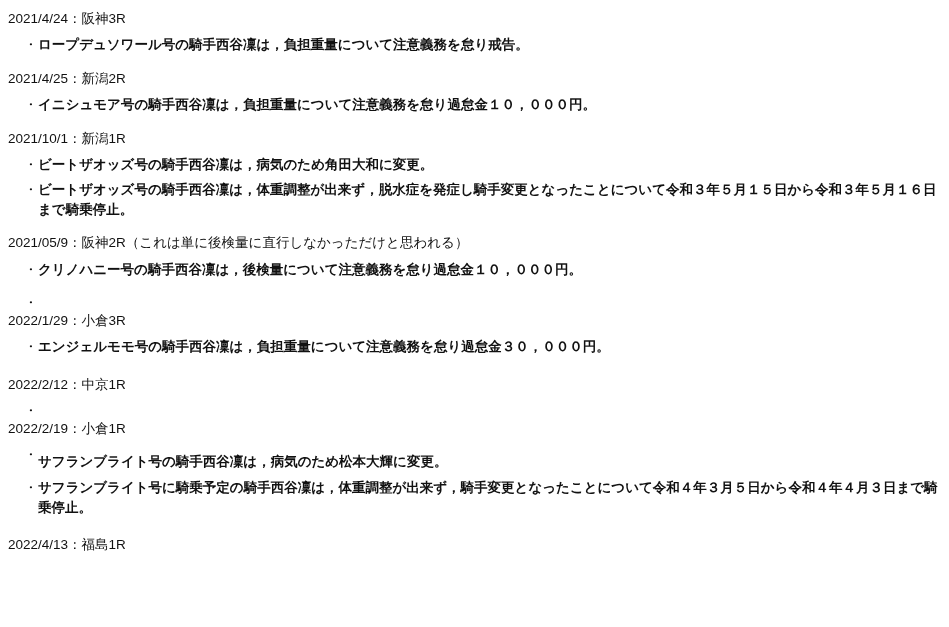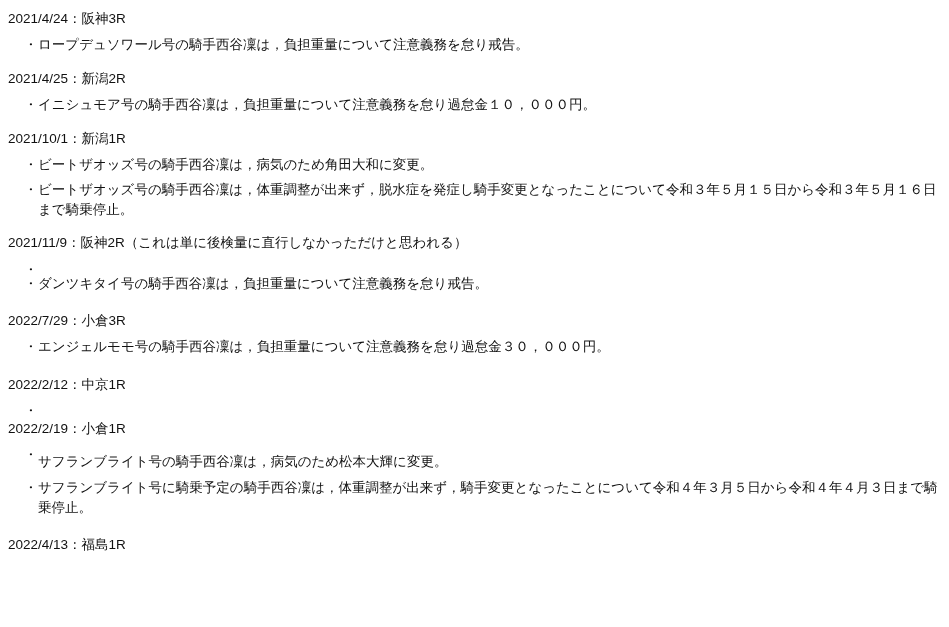--- a/index.html
+++ b/index.html
@@ -49,20 +49,21 @@
     position: absolute;
     left: 16px;
     top: 3px;
     font-size: 13.5px;
     color: #111111;
     line-height: 1.45;
   }
   .entry-items li .item-text {
     display: block;
     max-width: 905px;
+    font-weight: bold;
   }
   
   .gap-lg .entry-heading { padding-top: 8px; }
   .gap-xl .entry-items li:first-child { padding-top: 10px; }
 </style>
 </head>
 <body>
 
 <div id="doc">
 
@@ -94,39 +95,39 @@
         <span class="item-text">ビートザオッズ号の騎手西谷凜は，病気のため角田大和に変更。</span>
       </li>
       <li>
         <span class="bullet">・</span>
         <span class="item-text">ビートザオッズ号の騎手西谷凜は，体重調整が出来ず，脱水症を発症し騎手変更となったことについて令和３年５月１５日から令和３年５月１６日まで騎乗停止。</span>
       </li>
     </ul>
   </section>
 
   <section class="entry">
-    <p class="entry-heading">2021/11/9：阪神2R（これは単に後検量に直行しなかっただけと思われる）</p>
+    <p class="entry-heading">2021/05/9：阪神2R（これは単に後検量に直行しなかっただけと思われる）</p>
+    <ul class="entry-items">
+      <li>
+        <span class="bullet">・</span>
+        <span class="item-text">クリノハニー号の騎手西谷凜は，後検量について注意義務を怠り過怠金１０，０００円。</span>
+      </li>
+    </ul>
+  </section>
+
+  <section class="entry gap-lg">
     <ul class="entry-items">
       <li>
         <span class="bullet">・</span>
       </li>
     </ul>
   </section>
 
   <section class="entry gap-lg">
-    <ul class="entry-items">
-      <li>
-        <span class="bullet">・</span>
-        <span class="item-text">ダンツキタイ号の騎手西谷凜は，負担重量について注意義務を怠り戒告。</span>
-      </li>
-    </ul>
-  </section>
-
-  <section class="entry gap-lg">
-    <p class="entry-heading">2022/7/29：小倉3R</p>
+    <p class="entry-heading">2022/1/29：小倉3R</p>
     <ul class="entry-items">
       <li>
         <span class="bullet">・</span>
         <span class="item-text">エンジェルモモ号の騎手西谷凜は，負担重量について注意義務を怠り過怠金３０，０００円。</span>
       </li>
     </ul>
   </section>
 
   <section class="entry gap-lg">
     <p class="entry-heading">2022/2/12：中京1R</p>

